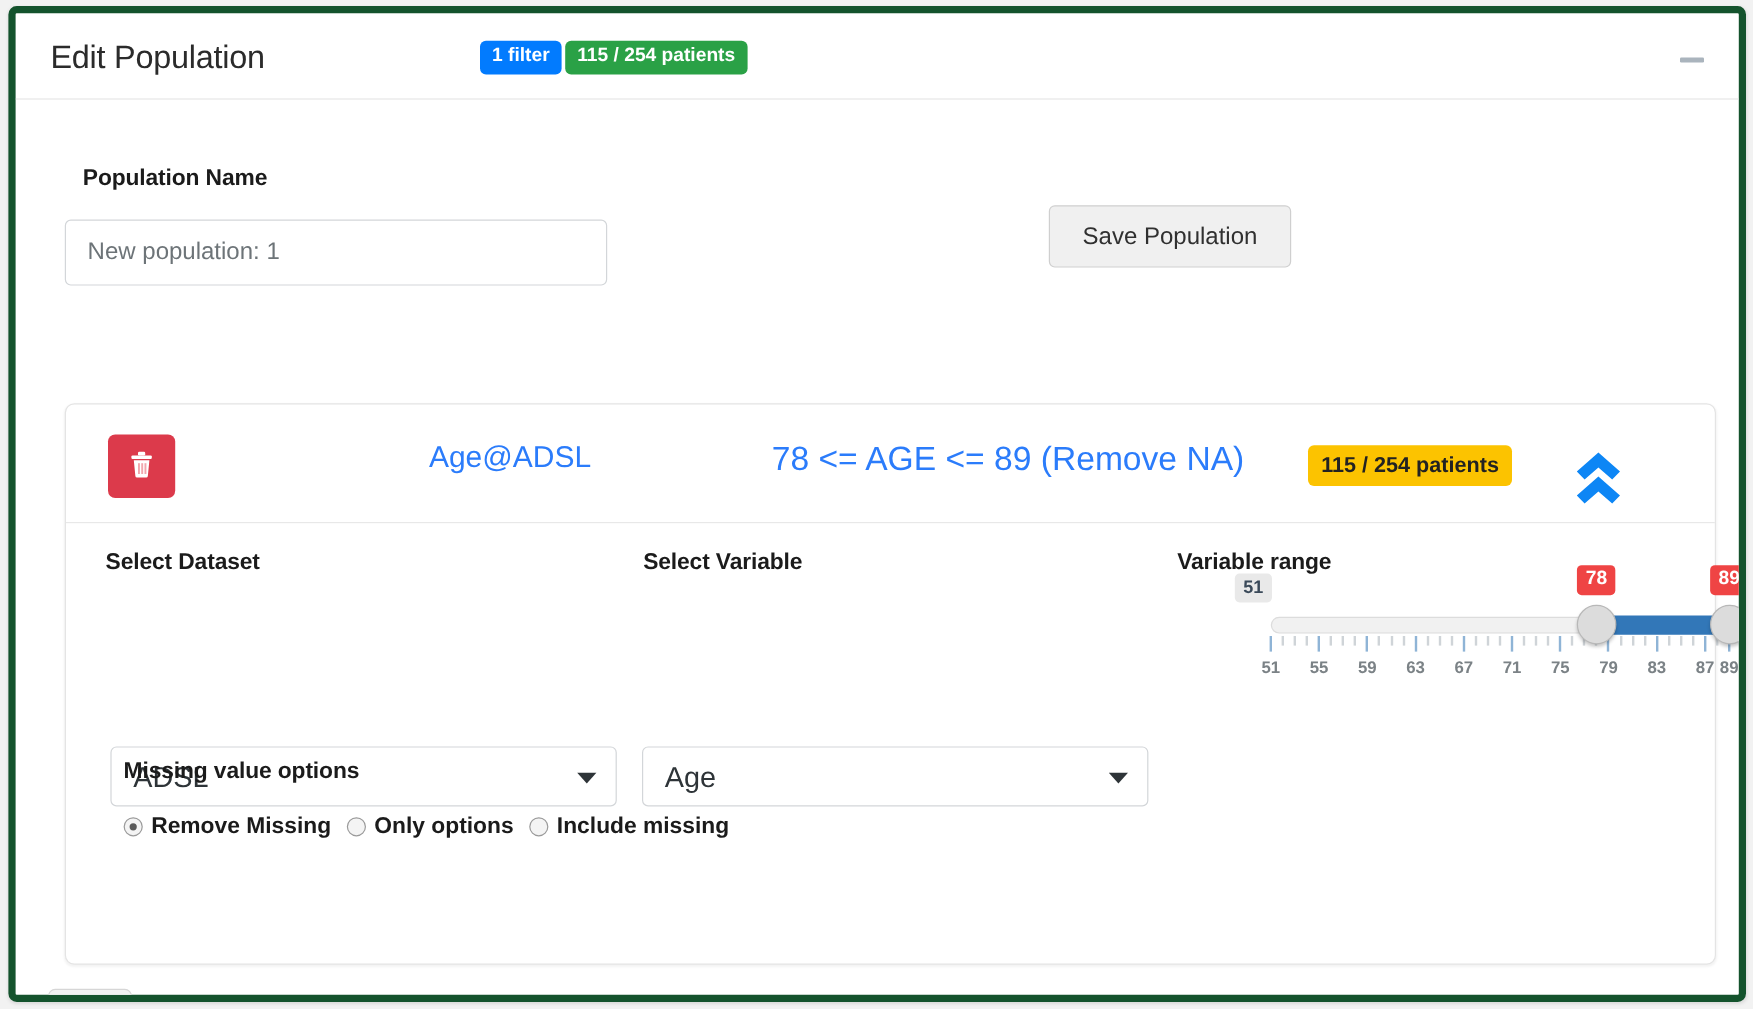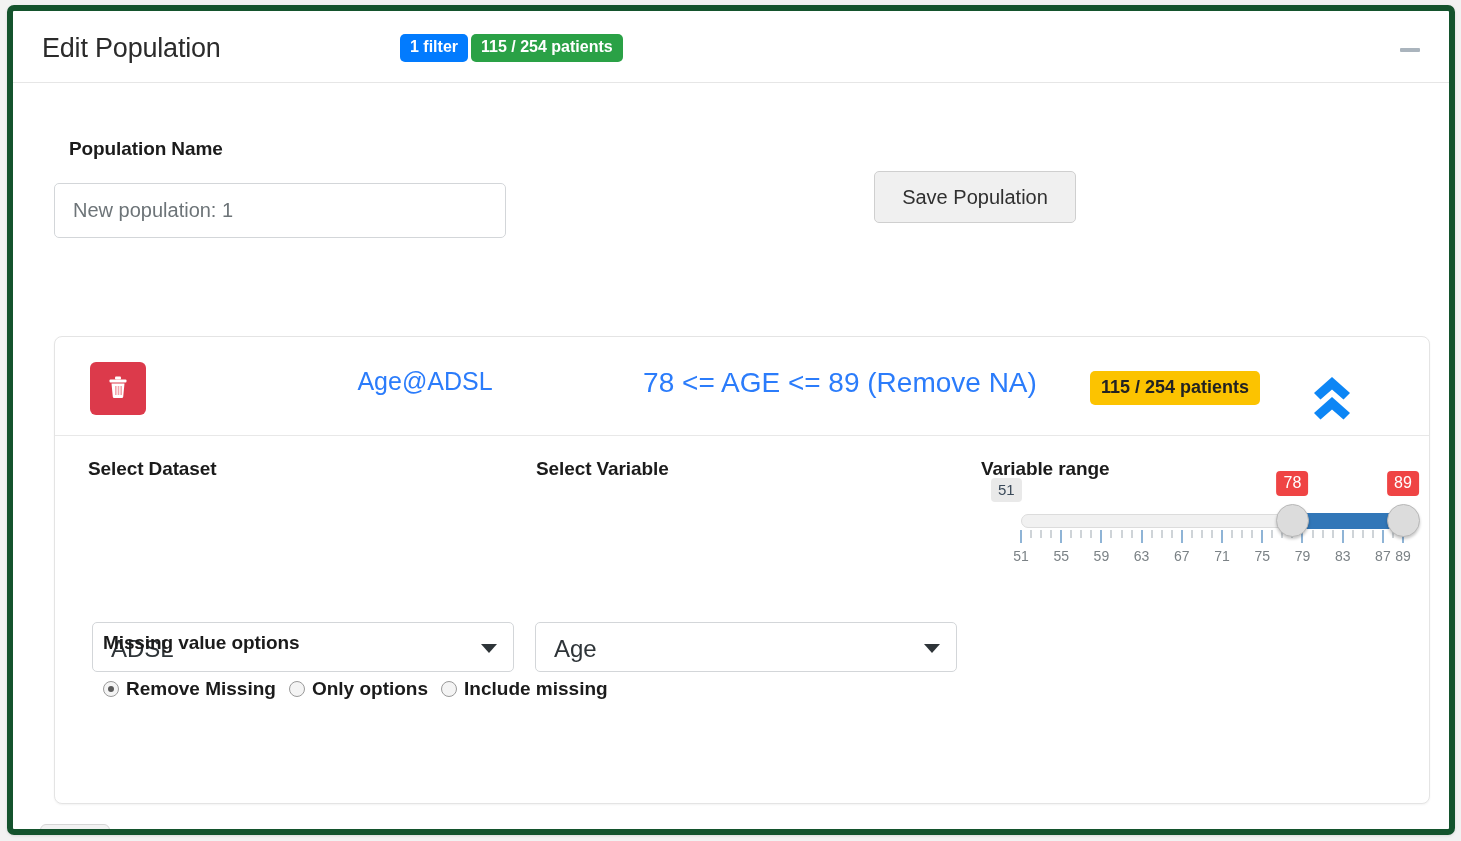--- a/index.html
+++ b/index.html
@@ -229,21 +229,21 @@
     position: absolute;
     right: 16px;
     top: 21px;
     width: 0; height: 0;
     border-left: 8px solid transparent;
     border-right: 8px solid transparent;
     border-top: 9px solid #2e3438;
   }
 
   
-  .slider-area { position: absolute; left: 926px; top: 42px; width: 440px; height: 130px; }
+  .slider-area { position: absolute; left: 964px; top: 42px; width: 440px; height: 130px; font-weight: bold; }
 
   .slider-minlabel {
     position: absolute;
     left: 10px;
     top: 0px;
     background: #e9e9e9;
     color: #3b4a5a;
     font-size: 15px;
     padding: 3px 7px 4px 7px;
     border-radius: 4px;

